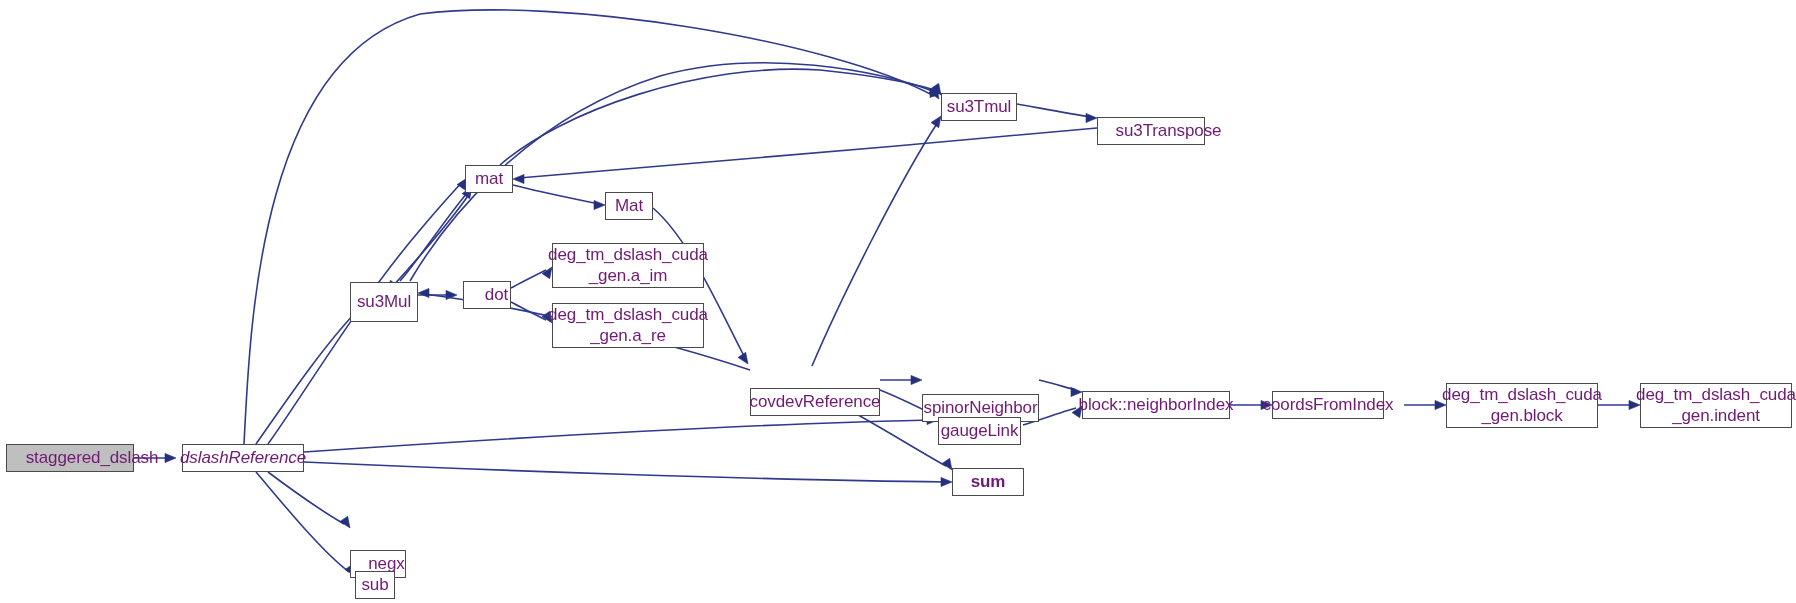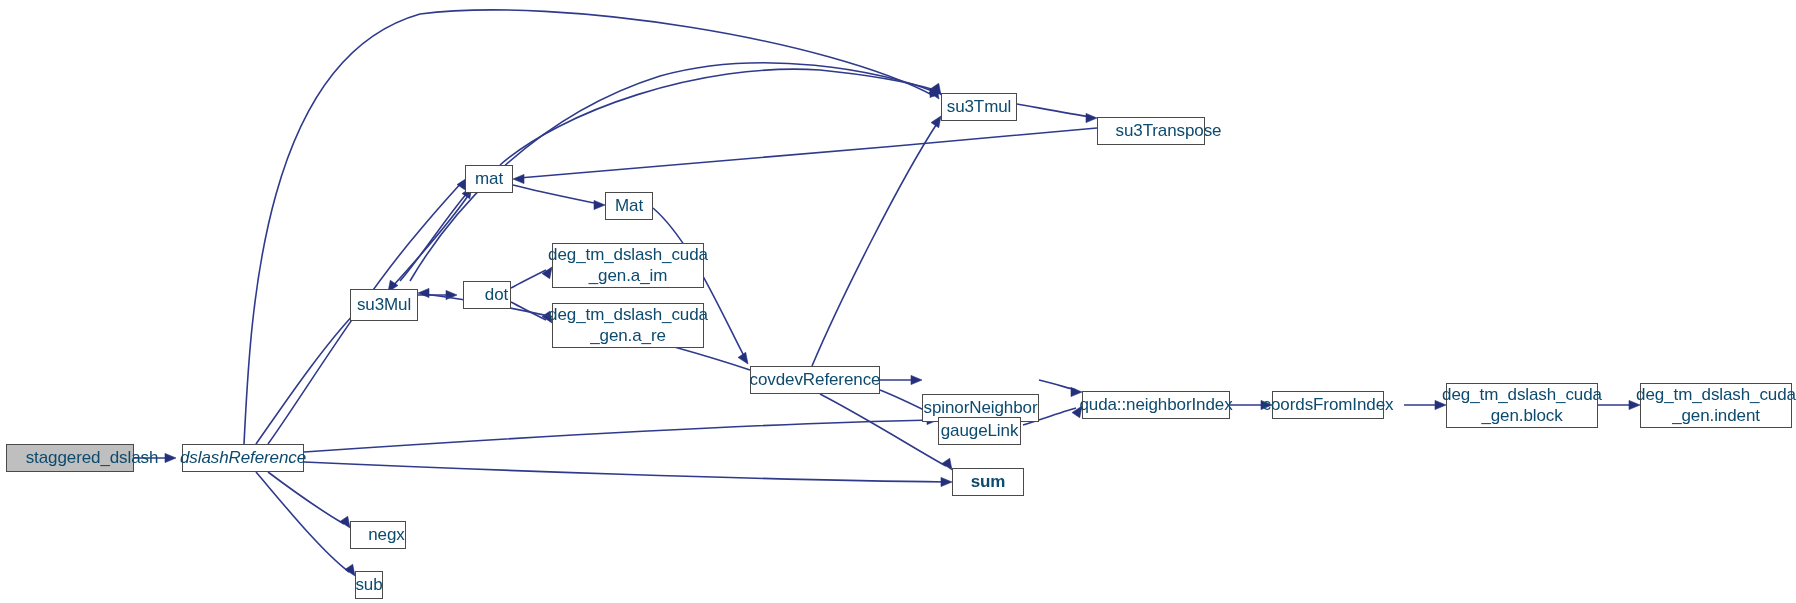--- a/index.html
+++ b/index.html
@@ -32,21 +32,21 @@
   .edge-head {
     fill: #25307d;
     stroke: #25307d;
     stroke-width: 0.6;
   }
   .node {
     position: absolute;
     box-sizing: border-box;
     border: 1.3px solid #4a4a4a;
     background: #ffffff;
-    color: #0c4a6e;
+    color: #701a75;
     display: flex;
     align-items: center;
     justify-content: center;
     text-align: center;
     line-height: 1.18;
     font-size: 17px;
     letter-spacing: -0.1px;
     white-space: pre-line;
     z-index: 3;
   }
@@ -115,36 +115,36 @@
       <path d="M1230,405 L1266,405" class="edge-path"></path>
       <polygon points="1261,409.6 1272,405 1261,400.4" class="edge-head"></polygon>
       <path d="M1404,405 L1440,405" class="edge-path"></path>
       <polygon points="1435,409.6 1446,405 1435,400.4" class="edge-head"></polygon>
       <path d="M1598,405 L1634,405" class="edge-path"></path>
       <polygon points="1629,409.6 1640,405 1629,400.4" class="edge-head"></polygon>
     </svg>
   <div id="node-layer">
       <div class="node highlight" style="left: 6px; top: 444px; width: 128px; height: 28px;">staggered_dslash</div>
       <div class="node" style="left: 182px; top: 444px; width: 122px; height: 28px; font-style: italic;">dslashReference</div>
-      <div class="node" style="left: 350px; top: 289px; width: 68px; height: 32px;">su3Mul</div>
+      <div class="node" style="left: 350px; top: 282px; width: 68px; height: 40px;">su3Mul</div>
       <div class="node" style="left: 465px; top: 165px; width: 48px; height: 28px;">mat</div>
       <div class="node" style="left: 605px; top: 192px; width: 48px; height: 28px;">Mat</div>
       <div class="node" style="left: 463px; top: 281px; width: 48px; height: 28px; padding-left: 19px;">dot</div>
       <div class="node" style="left: 552px; top: 243px; width: 152px; height: 45px;">deg_tm_dslash_cuda
 _gen.a_im</div>
       <div class="node" style="left: 552px; top: 303px; width: 152px; height: 45px;">deg_tm_dslash_cuda
 _gen.a_re</div>
-      <div class="node" style="left: 750px; top: 366px; width: 130px; height: 28px;">covdevReference</div>
+      <div class="node" style="left: 750px; top: 388px; width: 130px; height: 28px;">covdevReference</div>
       <div class="node" style="left: 941px; top: 93px; width: 76px; height: 28px;">su3Tmul</div>
       <div class="node" style="left: 1097px; top: 117px; width: 108px; height: 28px; padding-left: 35px;">su3Transpose</div>
       <div class="node" style="left: 922px; top: 366px; width: 117px; height: 28px; margin-top: 28px;">spinorNeighbor</div>
       <div class="node" style="left: 938px; top: 417px; width: 83px; height: 28px;">gaugeLink</div>
       <div class="node" style="left: 952px; top: 468px; width: 72px; height: 28px; font-weight: bold;">sum</div>
-      <div class="node" style="left: 1082px; top: 391px; width: 148px; height: 28px;">quda::neighborIndex</div>
+      <div class="node" style="left: 1082px; top: 391px; width: 148px; height: 28px;">block::neighborIndex</div>
       <div class="node" style="left: 1272px; top: 391px; width: 112px; height: 28px;">coordsFromIndex</div>
       <div class="node" style="left: 1446px; top: 383px; width: 152px; height: 45px;">deg_tm_dslash_cuda
 _gen.block</div>
       <div class="node" style="left: 1640px; top: 383px; width: 152px; height: 45px;">deg_tm_dslash_cuda
 _gen.indent</div>
-      <div class="node" style="left: 350px; top: 521px; width: 56px; height: 28px; padding-left: 17px;">negx</div>
-      <div class="node" style="left: 355px; top: 571px; width: 28px; height: 28px;">sub</div>
+      <div class="node" style="left: 350px; top: 550px; width: 56px; height: 28px; padding-left: 17px;">negx</div>
+      <div class="node" style="left: 355px; top: 571px; width: 40px; height: 28px;">sub</div>
     </div>
 </div>
 
 </body></html>

